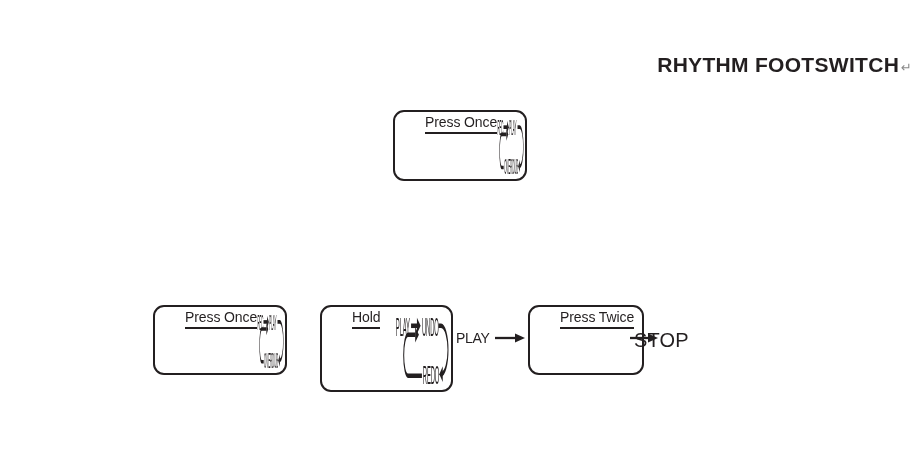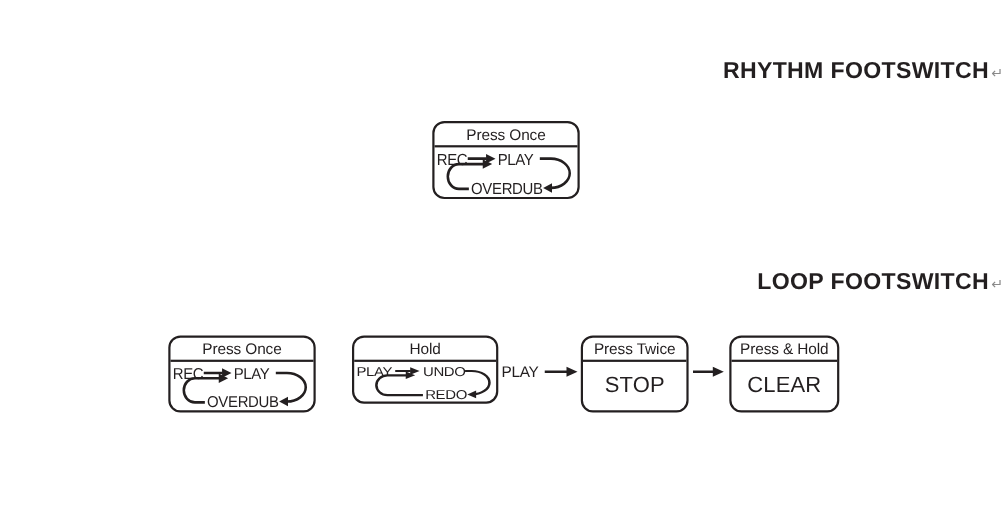--- a/index.html
+++ b/index.html
@@ -37,21 +37,22 @@
     color: var(--muted);
     margin-left: 2px;
     letter-spacing: 0;
   }
   .fsbox {
     position: absolute;
     border: 2.5px solid var(--ink);
     border-radius: 11px;
     background: var(--bg);
     display: flex;
-    flex-direction: column;
+    flex-direction: row;
+    padding-left: 30px;
   }
   .fsbox-header {
     height: 21.5px;
     border-bottom: 2.3px solid var(--ink);
     display: flex;
     align-items: center;
     justify-content: center;
     font-size: 14px;
     letter-spacing: -0.1px;
     white-space: nowrap;
@@ -118,40 +119,39 @@
         <polygon points="98,34 106,30 106,38"></polygon>
         <path d="M 31,34.8 H 22 A 10,10.4 0 0 1 22,14 H 44"></path>
         <polygon points="52,14 43.5,10 43.5,18"></polygon>
         <text x="2" y="14.5">REC</text>
         <text x="57" y="14.5">PLAY</text>
         <text x="33" y="39">OVERDUB</text>
       </svg>
     </div>
   </div>
 
-  <h2 class="section-title" style="top:245px;"><span>LOOP FOOTSWITCH</span><span class="ret-mark">↵</span></h2>
 
   <div class="fsbox" style="left:153px; top:305px; width:134px; height:70px;">
     <div class="fsbox-header">Press Once</div>
     <div class="fsbox-body">
       <svg class="cycle" viewBox="0 0 129 42" preserveAspectRatio="none">
         <line x1="30" y1="9.5" x2="47" y2="9.5"></line>
         <polygon points="55,9.5 46.5,5.5 46.5,13.5"></polygon>
         <path d="M 95,9.5 H 105 A 17,12.25 0 0 1 105,34"></path>
         <polygon points="98,34 106,30 106,38"></polygon>
         <path d="M 31,34.8 H 22 A 10,10.4 0 0 1 22,14 H 44"></path>
         <polygon points="52,14 43.5,10 43.5,18"></polygon>
         <text x="2" y="14.5">REC</text>
         <text x="57" y="14.5">PLAY</text>
         <text x="33" y="39">OVERDUB</text>
       </svg>
     </div>
   </div>
 
-  <div class="fsbox" style="left:320px; top:305px; width:133px; height:62px;">
+  <div class="fsbox" style="left:320px; top:305px; width:133px; height:87px;gap:15px;">
     <div class="fsbox-header">Hold</div>
     <div class="fsbox-body">
       <svg class="cycle" viewBox="0 0 128 42" preserveAspectRatio="none">
         <line x1="37" y1="9.5" x2="51" y2="9.5"></line>
         <polygon points="59,9.5 50.5,5.5 50.5,13.5"></polygon>
         <path d="M 100,9.5 H 106 A 16,12.25 0 0 1 106,34"></path>
         <polygon points="102,34 110,30 110,38"></polygon>
         <path d="M 62,34.8 H 30 A 10,10.4 0 0 1 30,14 H 47"></path>
         <polygon points="55,14 46.5,10 46.5,18"></polygon>
         <text x="2" y="14.5">PLAY</text>
@@ -162,32 +162,26 @@
   </div>
 
   <div class="transition" style="left:456px; top:330px;">
     <span class="t-label">PLAY</span>
     <svg class="arrow-svg" width="32" height="12" viewBox="0 0 32 12">
       <line x1="0" y1="6" x2="21" y2="6"></line>
       <polygon points="30,6 20,1.5 20,10.5"></polygon>
     </svg>
   </div>
 
-  <div class="fsbox" style="left:528px; top:305px; width:98px; height:70px;">
+  <div class="fsbox" style="left:528px; top:305px; width:116px; height:70px;">
     <div class="fsbox-header">Press Twice</div>
     <div class="fsbox-body">
       <span class="action-label">STOP</span>
     </div>
   </div>
 
   <svg class="arrow-svg" style="position:absolute; left:630px; top:332px;" width="30" height="12" viewBox="0 0 30 12">
     <line x1="0" y1="6" x2="19" y2="6"></line>
     <polygon points="28,6 18,1.5 18,10.5"></polygon>
   </svg>
 
-  <div class="fsbox" style="left:663px; top:305px; width:100px; height:70px;">
-    <div class="fsbox-header">Press &amp; Hold</div>
-    <div class="fsbox-body">
-      <span class="action-label">CLEAR</span>
-    </div>
-  </div>
 
 </div>
 
 </body></html>

